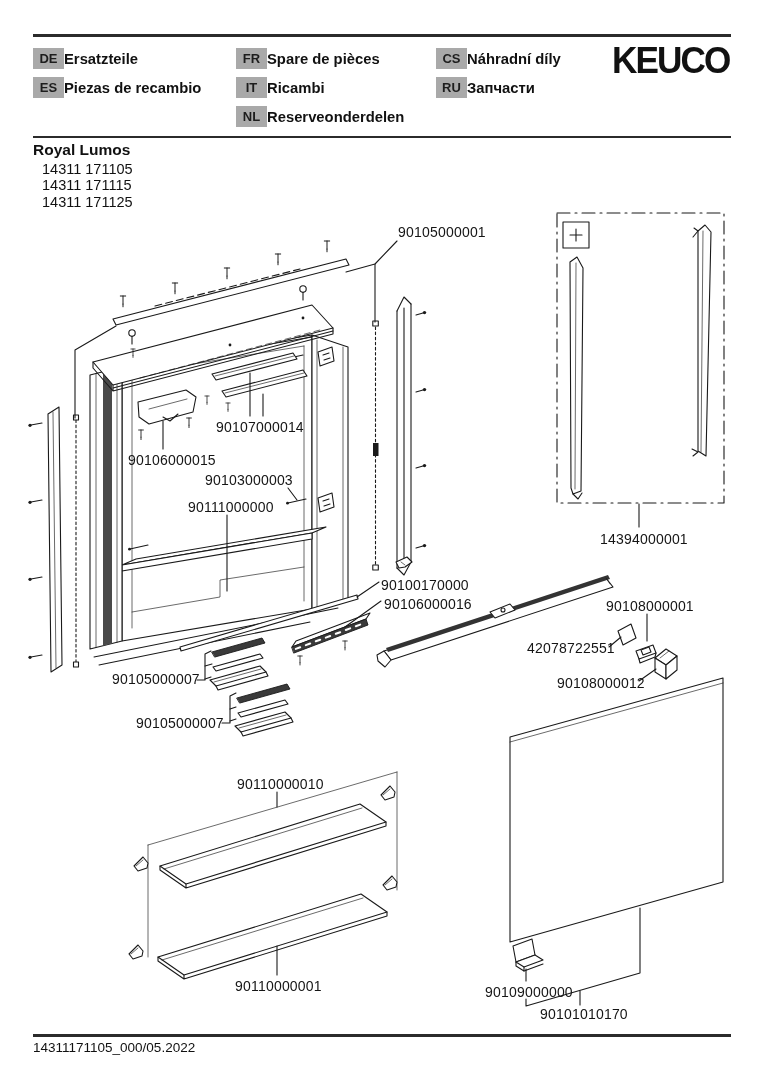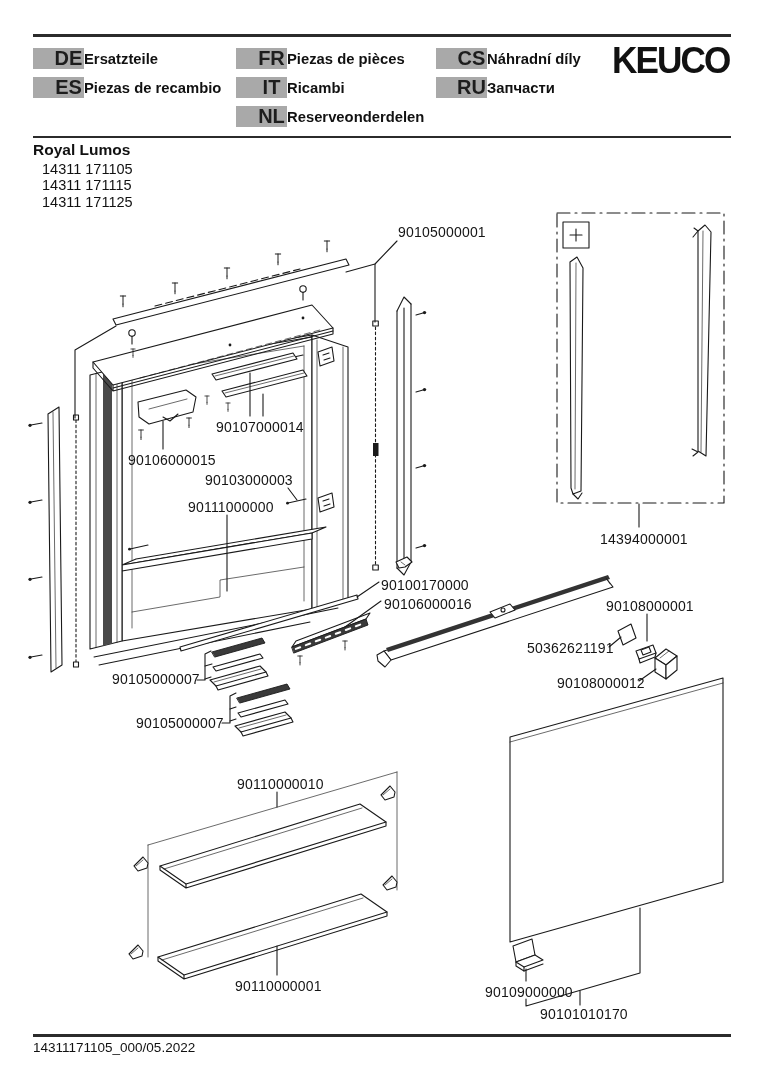--- a/index.html
+++ b/index.html
@@ -2,21 +2,21 @@
 <html><head>
 <meta charset="utf-8">
 <style>
   html,body{margin:0;padding:0;background:#fff;}
   body{width:763px;height:1080px;position:relative;overflow:hidden;
        font-family:"Liberation Sans",sans-serif;color:#111;}
   .rule{position:absolute;background:#2b2b2b;}
   .lang-col{position:absolute;display:flex;flex-direction:column;gap:8px;}
   .lang-row{display:flex;align-items:center;height:21px;}
   .lang-badge{width:31px;height:21px;background:#a9a9a9;color:#1d1d1d;font-weight:bold;
-              font-size:20px;display:flex;align-items:center;justify-content:center;padding-left:20px;}
+              font-size:13px;display:flex;align-items:center;justify-content:center;}
   .lang-label{margin-left:0;font-weight:bold;font-size:14.8px;white-space:nowrap;}
   .logo{position:absolute;left:612px;top:40px;font-size:37px;font-weight:bold;
         letter-spacing:-2px;transform:scaleX(.95);transform-origin:left top;color:#111;}
   .title{position:absolute;left:33px;top:141px;font-weight:bold;font-size:15.5px;}
   .models{position:absolute;left:42px;top:161px;font-size:14.5px;line-height:16.3px;}
   .footer-text{position:absolute;left:33px;top:1040px;font-size:13.5px;}
   .diagram-svg{position:absolute;left:0;top:0;}
   .labels-layer{position:absolute;left:0;top:0;width:763px;height:1012px;pointer-events:none;}
   .part-label{position:absolute;font-size:14px;color:#151515;white-space:nowrap;letter-spacing:.2px;}
   
@@ -40,21 +40,21 @@
     <span class="lang-label">Ersatzteile</span>
   </div>
   <div class="lang-row">
     <span class="lang-badge">ES</span>
     <span class="lang-label">Piezas de recambio</span>
   </div>
 </div>
 <div class="lang-col" style="left:236px;top:48px;">
   <div class="lang-row">
     <span class="lang-badge">FR</span>
-    <span class="lang-label">Piezas de pièces</span>
+    <span class="lang-label">Spare de pièces</span>
   </div>
   <div class="lang-row">
     <span class="lang-badge">IT</span>
     <span class="lang-label">Ricambi</span>
   </div>
   <div class="lang-row">
     <span class="lang-badge">NL</span>
     <span class="lang-label">Reserveonderdelen</span>
   </div>
 </div>
@@ -361,21 +361,21 @@
 
 <div class="labels-layer">
     <span class="part-label" style="left: 398px; top: 224px;">90105000001</span>
     <span class="part-label" style="left: 216px; top: 419px;">90107000014</span>
     <span class="part-label" style="left: 128px; top: 452px;">90106000015</span>
     <span class="part-label" style="left: 205px; top: 472px;">90103000003</span>
     <span class="part-label" style="left: 188px; top: 499px;">90111000000</span>
     <span class="part-label" style="left: 381px; top: 577px;">90100170000</span>
     <span class="part-label" style="left: 384px; top: 596px;">90106000016</span>
     <span class="part-label" style="left: 606px; top: 598px;">90108000001</span>
-    <span class="part-label" style="left: 527px; top: 640px;">50362621191</span>
+    <span class="part-label" style="left: 527px; top: 640px;">42078722551</span>
     <span class="part-label" style="left: 557px; top: 675px;">90108000012</span>
     <span class="part-label" style="left: 112px; top: 671px;">90105000007</span>
     <span class="part-label" style="left: 136px; top: 715px;">90105000007</span>
     <span class="part-label" style="left: 600px; top: 531px;">14394000001</span>
     <span class="part-label" style="left: 237px; top: 776px; text-align: center;">90110000010</span>
     <span class="part-label" style="left: 235px; top: 978px;">90110000001</span>
     <span class="part-label" style="left: 485px; top: 984px;">90109000000</span>
     <span class="part-label" style="left: 540px; top: 1006px;">90101010170</span>
   </div>
 

